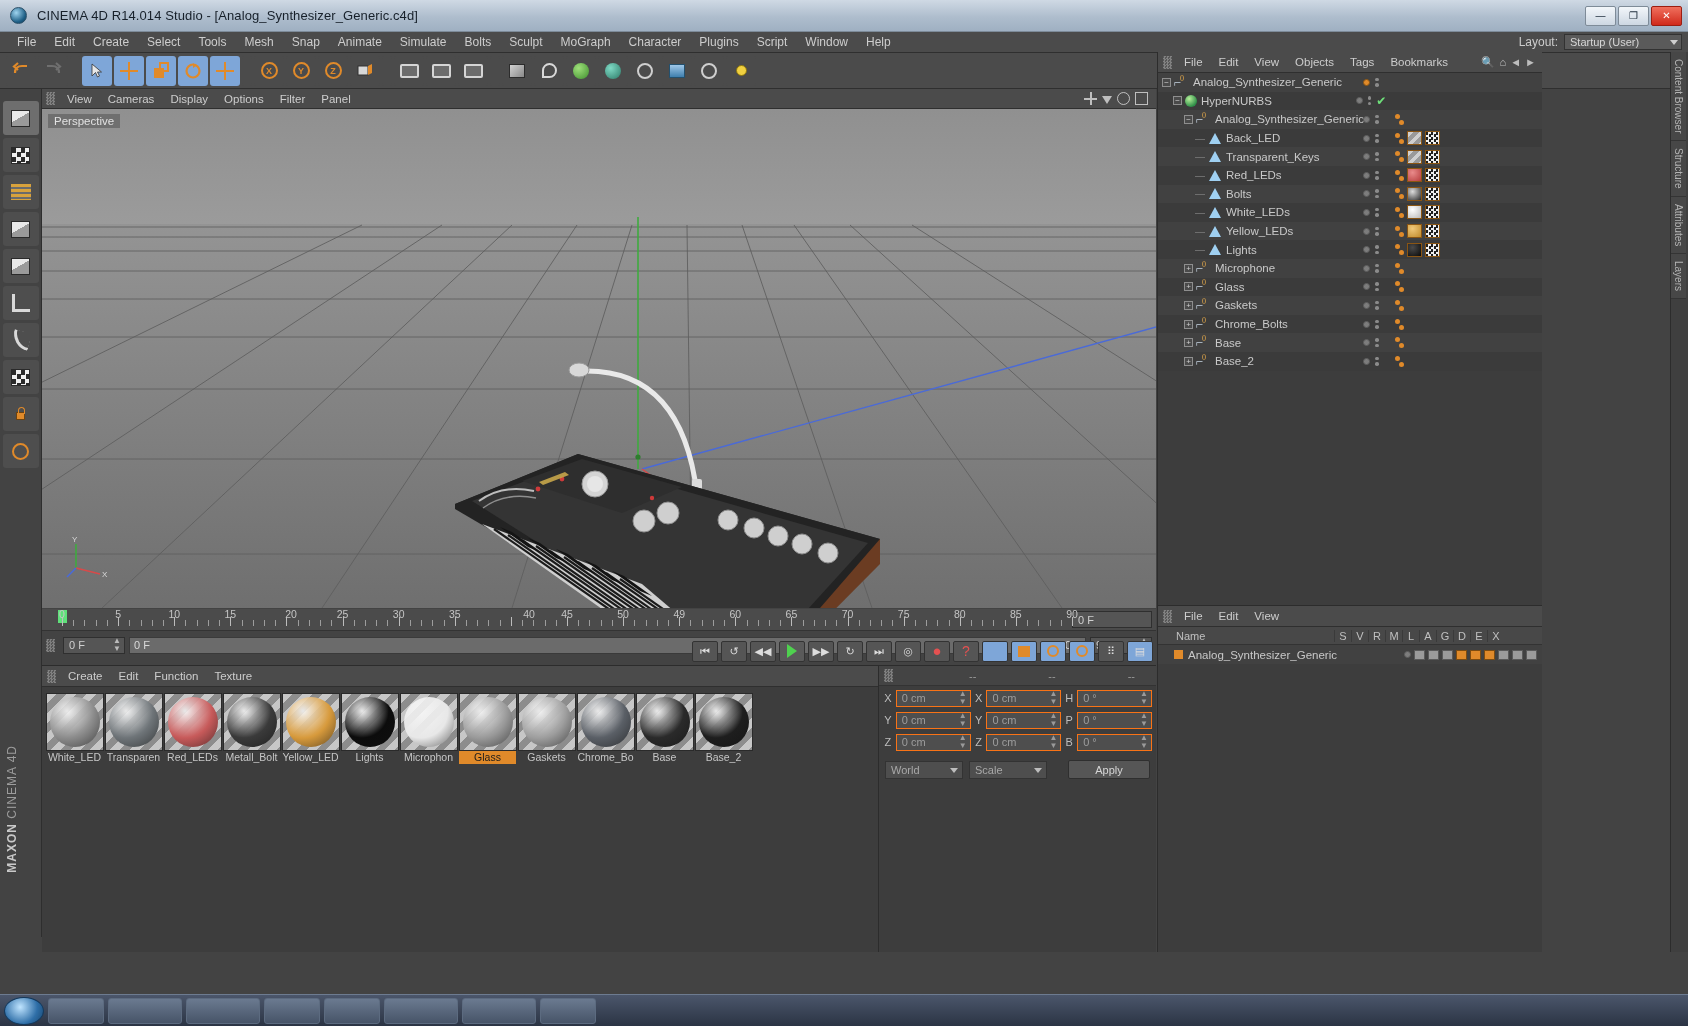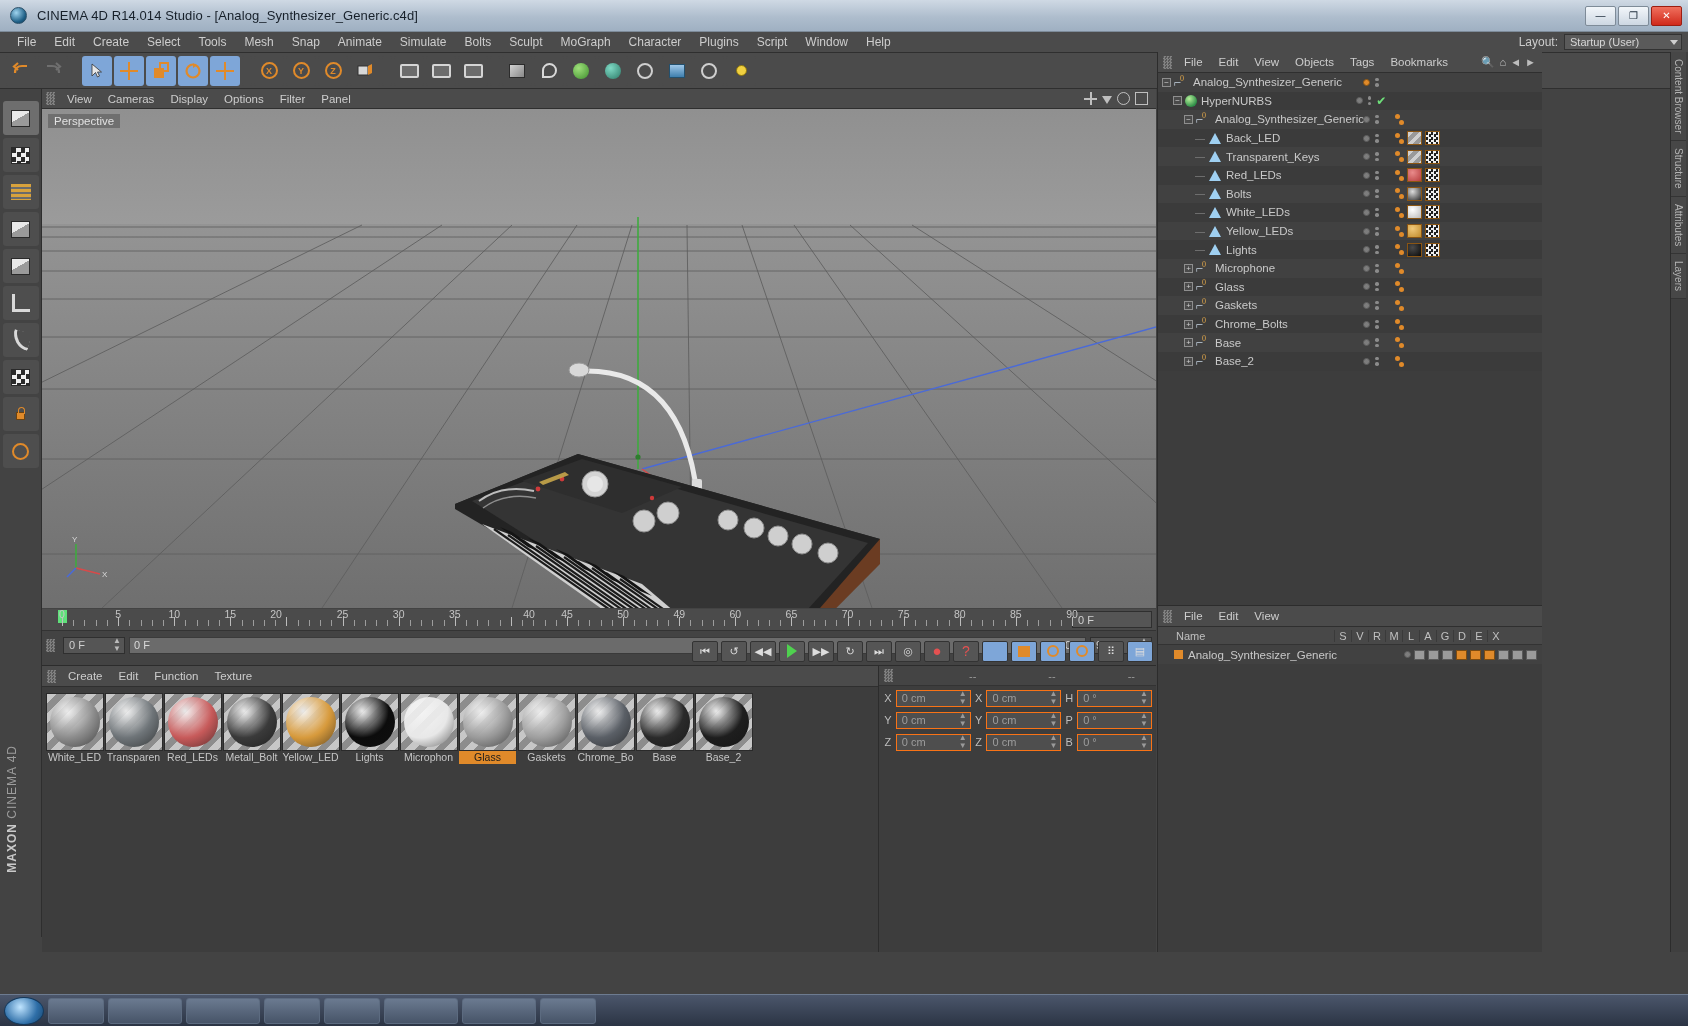--- a/index.html
+++ b/index.html
@@ -941,21 +941,21 @@
         <div class="tick" style="left: 154.667px;"></div>
         <div class="tick" style="left: 165.889px;"></div>
         <div class="tick" style="left: 177.111px;"></div>
         <div class="tickmaj" style="left: 188.333px;"></div>
         <div class="tlabel" style="left: 188.333px;">15</div>
         <div class="tick" style="left: 199.556px;"></div>
         <div class="tick" style="left: 210.778px;"></div>
         <div class="tick" style="left: 222px;"></div>
         <div class="tick" style="left: 233.222px;"></div>
         <div class="tickmaj" style="left: 244.444px;"></div>
-        <div class="tlabel" style="left: 234px;">20</div>
+        <div class="tlabel" style="left: 249px;">20</div>
         <div class="tick" style="left: 255.667px;"></div>
         <div class="tick" style="left: 266.889px;"></div>
         <div class="tick" style="left: 278.111px;"></div>
         <div class="tick" style="left: 289.333px;"></div>
         <div class="tickmaj" style="left: 300.556px;"></div>
         <div class="tlabel" style="left: 300.556px;">25</div>
         <div class="tick" style="left: 311.778px;"></div>
         <div class="tick" style="left: 323px;"></div>
         <div class="tick" style="left: 334.222px;"></div>
         <div class="tick" style="left: 345.444px;"></div>
@@ -1217,20 +1217,31 @@
             <span>0 cm</span>
             <span class="spin">▲<br>▼</span>
           </div>
           <span class="colab">B</span>
           <div class="cofield">
             <span>0 °</span>
             <span class="spin">▲<br>▼</span>
           </div>
         </div>
       </div>
+    <div class="co-bot">
+      <div class="cosel">
+        <span>World</span>
+        <span class="arrow"></span>
+      </div>
+      <div class="cosel">
+        <span>Scale</span>
+        <span class="arrow"></span>
+      </div>
+      <div class="applybtn">Apply</div>
+    </div>
   </div>
 
   <div class="attrmgr">
     <div class="at-menu">
       <span class="grip"></span>
       <div class="menu-item">File</div>
       <div class="menu-item">Edit</div>
       <div class="menu-item">View</div>
     </div>
     <div class="at-cols" id="at-cols">

